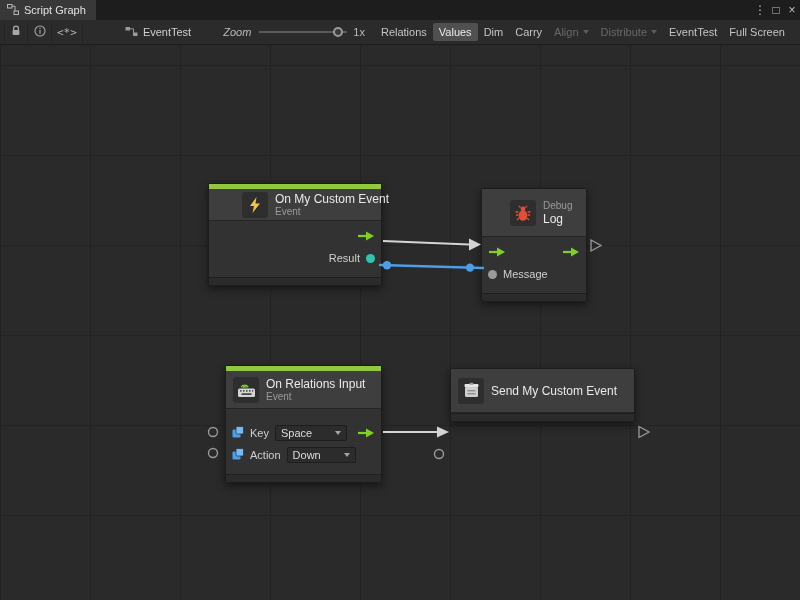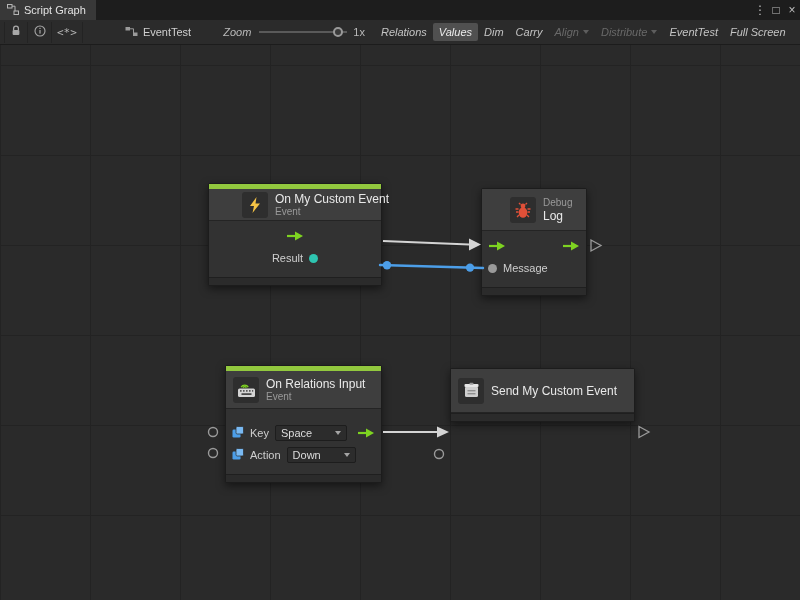--- a/index.html
+++ b/index.html
@@ -21,21 +21,21 @@
               border-right:1px solid #232323; padding:0 5px; }
   .icon-btn:first-child { border-left:1px solid #232323; }
   .code-glyph { font-family:"DejaVu Sans Mono", monospace; font-size:11px; color:#b5b5b5; }
   .breadcrumb { display:flex; align-items:flex-start; gap:5px; margin-left:42px; color:#cfcfcf; }
   .zoom-label { margin-left:32px; color:#b9b9b9;font-style:italic; }
   .zoom-slider { position:relative; width:88px; height:10px; margin-left:8px; }
   .zoom-track { position:absolute; left:0; right:0; top:4px; height:2px; background:#5a5a5a; }
   .zoom-knob { position:absolute; left:74px; top:0; width:10px; height:10px; border-radius:50%;
                background:#3a3a3a; border:2px solid #9a9a9a; }
   .zoom-value { margin-left:6px; margin-right:10px; color:#b9b9b9; }
-  .tb-btn { padding:3px 6px; border-radius:2px; white-space:nowrap; display:flex; align-items:center;font-style:italic; }
+  .tb-btn { padding:3px 6px; border-radius:2px; white-space:nowrap; display:flex; align-items:center; }
   .tb-btn.active { background:#505050; color:#ececec; }
   .tb-btn.disabled { color:#696969; }
   .caret-down { width:0; height:0; border-left:3.5px solid transparent;
                 border-right:3.5px solid transparent; border-top:4px solid #787878;
                 display:inline-block; margin-left:4px; }
   .tb-btn.disabled .caret-down { border-top-color:#5d5d5d; }
 
   
   .canvas { position:relative; width:800px; height:555px; background:#2a2a2a; overflow:hidden;
             background-image:
@@ -49,21 +49,21 @@
           border-radius:2px; box-shadow:0 3px 9px rgba(0,0,0,.5); }
   .accent { height:5px; background:#92C83E; }
   .node-header { display:flex; align-items:center; gap:7px; padding:0 7px;
                  background:#3e3e3e; border-bottom:1px solid #242424; }
   .node-icon { width:26px; height:26px; border-radius:3px; background:#2e2e2e;
                display:flex; align-items:center; justify-content:center; flex:0 0 auto; }
   .node-title { font-size:12px; color:#e9e9e9; line-height:14px; white-space:nowrap; }
   .node-subtitle { font-size:10px; color:#9a9a9a; line-height:12px; }
   .node-body { background:#323232; }
   .row { height:22px; display:flex; align-items:center; gap:6px; padding:0 6px; }
-  .row.right { justify-content:center; }
+  .row.right { justify-content:flex-end; }
   .row.split { justify-content:space-between; }
   .row .left-group { display:flex; align-items:center; gap:6px; }
   .port-label { font-size:11px; color:#cfcfcf; white-space:nowrap; }
   .dot { width:9px; height:9px; border-radius:50%; flex:0 0 auto; }
   .dot.teal { background:#2EC4B0; }
   .dot.gray { background:#9a9a9a; }
   .node-footer { height:8px; background:#2b2b2b; border-top:1px solid #1f1f1f; }
   .dropdown { display:inline-flex; align-items:center; gap:23px; height:16px; padding:3px 5px;
               background:#2c2c2c; border:1px solid #1d1d1d; border-radius:2px;
               font-size:11px; color:#dcdcdc; }
@@ -187,21 +187,21 @@
       </div>
       <div class="row right">
         <span class="port-label">Result</span>
         <span class="dot teal"></span>
       </div>
     </div>
     <div class="node-footer"></div>
   </div>
 
   <div class="node" style="left:481px; top:143px; width:106px;">
-    <div class="node-header" style="height:42px;padding-left:28px;">
+    <div class="node-header" style="height:48px;padding-left:28px;">
       <div class="node-icon">
         <svg width="18" height="18" viewBox="0 0 18 18">
           <g stroke="#E05038" stroke-width="1.3" fill="none">
             <path d="M4.5 8H1.5M4.5 11H2M5 14l-2 2M13.5 8h3M13.5 11h2.5M13 14l2 2M6.5 3.5L5 2M11.5 3.5L13 2"></path>
           </g>
           <circle cx="9" cy="5" r="2.4" fill="#E05038"></circle>
           <ellipse cx="9" cy="11.5" rx="4.3" ry="5.3" fill="#E05038"></ellipse>
         </svg>
       </div>
       <div>

